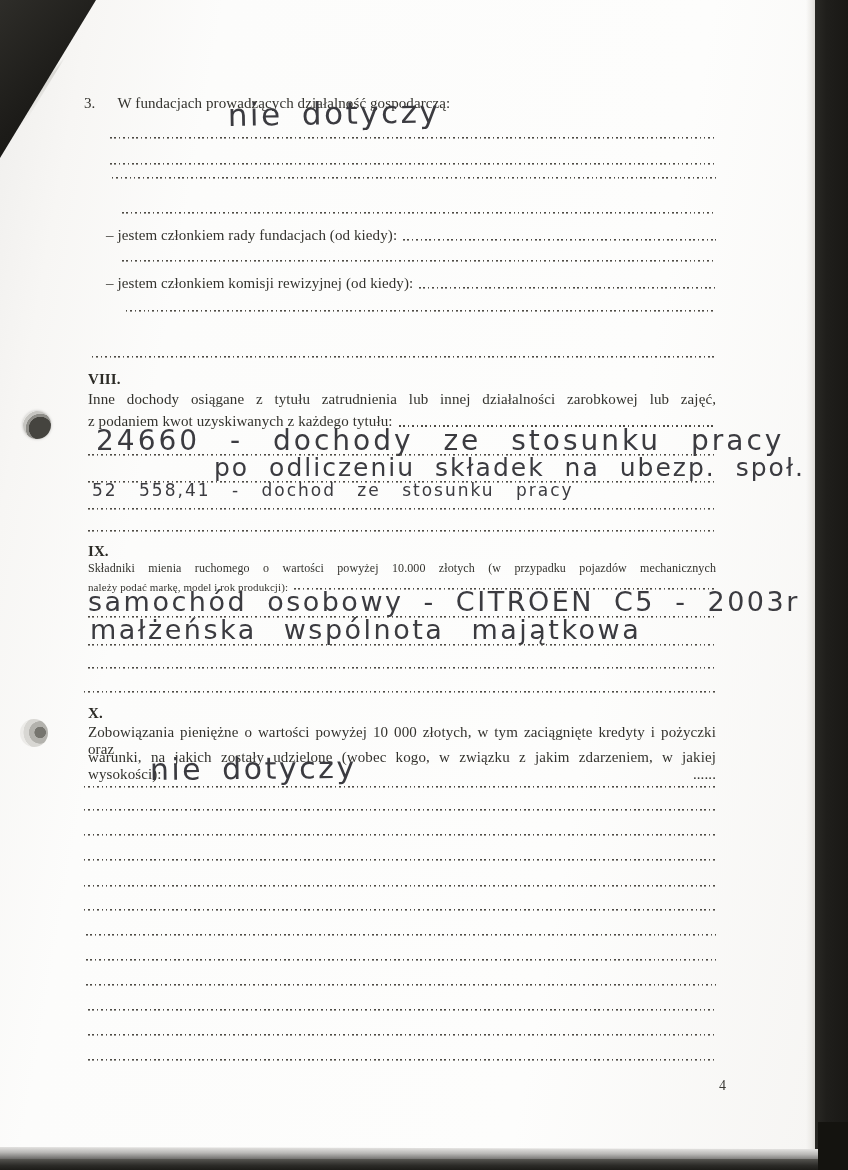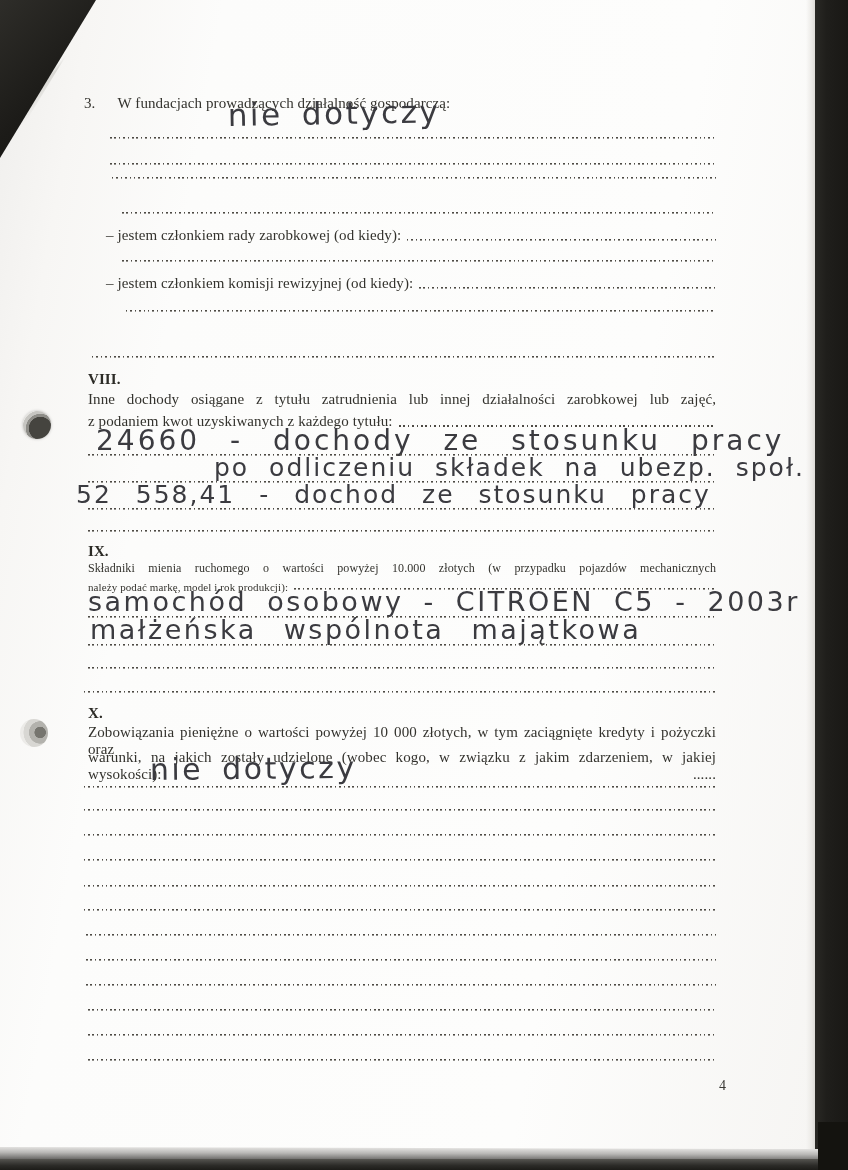--- a/index.html
+++ b/index.html
@@ -97,21 +97,21 @@
   <div class="hand" style="left:228px;top:97px;font-size:31px;transform:rotate(-1deg);">nie dotyczy</div>
   <div class="dl" style="left:110px;top:137px;width:606px;"></div>
   <div class="dl" style="left:110px;top:163px;width:606px;"></div>
 
   <div class="abs row" style="left:106px;top:177px;width:610px;">
     <span class="leader"></span>
   </div>
   <div class="dl" style="left:122px;top:212px;width:594px;"></div>
 
   <div class="abs row" style="left:106px;top:227px;width:610px;">
-    <span class="ptext">– jestem członkiem rady zarobkowej (od kiedy):</span>
+    <span class="ptext">– jestem członkiem rady fundacjach (od kiedy):</span>
     <span class="leader"></span>
   </div>
   <div class="dl" style="left:122px;top:260px;width:594px;"></div>
 
   <div class="abs row" style="left:106px;top:275px;width:610px;">
     <span class="ptext">– jestem członkiem komisji rewizyjnej (od kiedy):</span>
     <span class="leader"></span>
   </div>
   <div class="dl" style="left:126px;top:310px;width:590px;"></div>
 
@@ -123,21 +123,21 @@
     <span class="ptext">z podaniem kwot uzyskiwanych z każdego tytułu:</span>
     <span class="leader"></span>
   </div>
 
   <div class="hand" style="left:96px;top:424px;font-size:28px;letter-spacing:3px;word-spacing:18px;">24660 - dochody ze stosunku pracy</div>
   <div class="dl" style="left:88px;top:454px;width:628px;"></div>
 
   <div class="hand" style="left:214px;top:453px;font-size:25px;letter-spacing:2px;word-spacing:10px;">po odliczeniu składek na ubezp. społ.</div>
   <div class="dl" style="left:88px;top:481px;width:628px;"></div>
 
-  <div class="hand" style="left:76px;top:480px;font-size:25px;letter-spacing:2px;word-spacing:14px;">52 558,41 - dochod ze stosunku pracy</div>
+  <div class="hand" style="left:92px;top:480px;font-size:17px;letter-spacing:2px;word-spacing:14px;">52 558,41 - dochod ze stosunku pracy</div>
   <div class="dl" style="left:88px;top:508px;width:628px;"></div>
   <div class="dl" style="left:88px;top:530px;width:628px;"></div>
 
   <div class="abs ptext bold" style="left:88px;top:543px;">IX.</div>
   <div class="abs ptext jl" style="left:88px;top:561px;width:628px;font-size:12px;">Składniki mienia ruchomego o wartości powyżej 10.000 złotych (w przypadku pojazdów mechanicznych</div>
   <div class="abs row" style="left:88px;top:581px;width:628px;">
     <span class="ptext" style="font-size:11px;">należy podać markę, model i rok produkcji):</span>
     <span class="leader"></span>
   </div>
 

